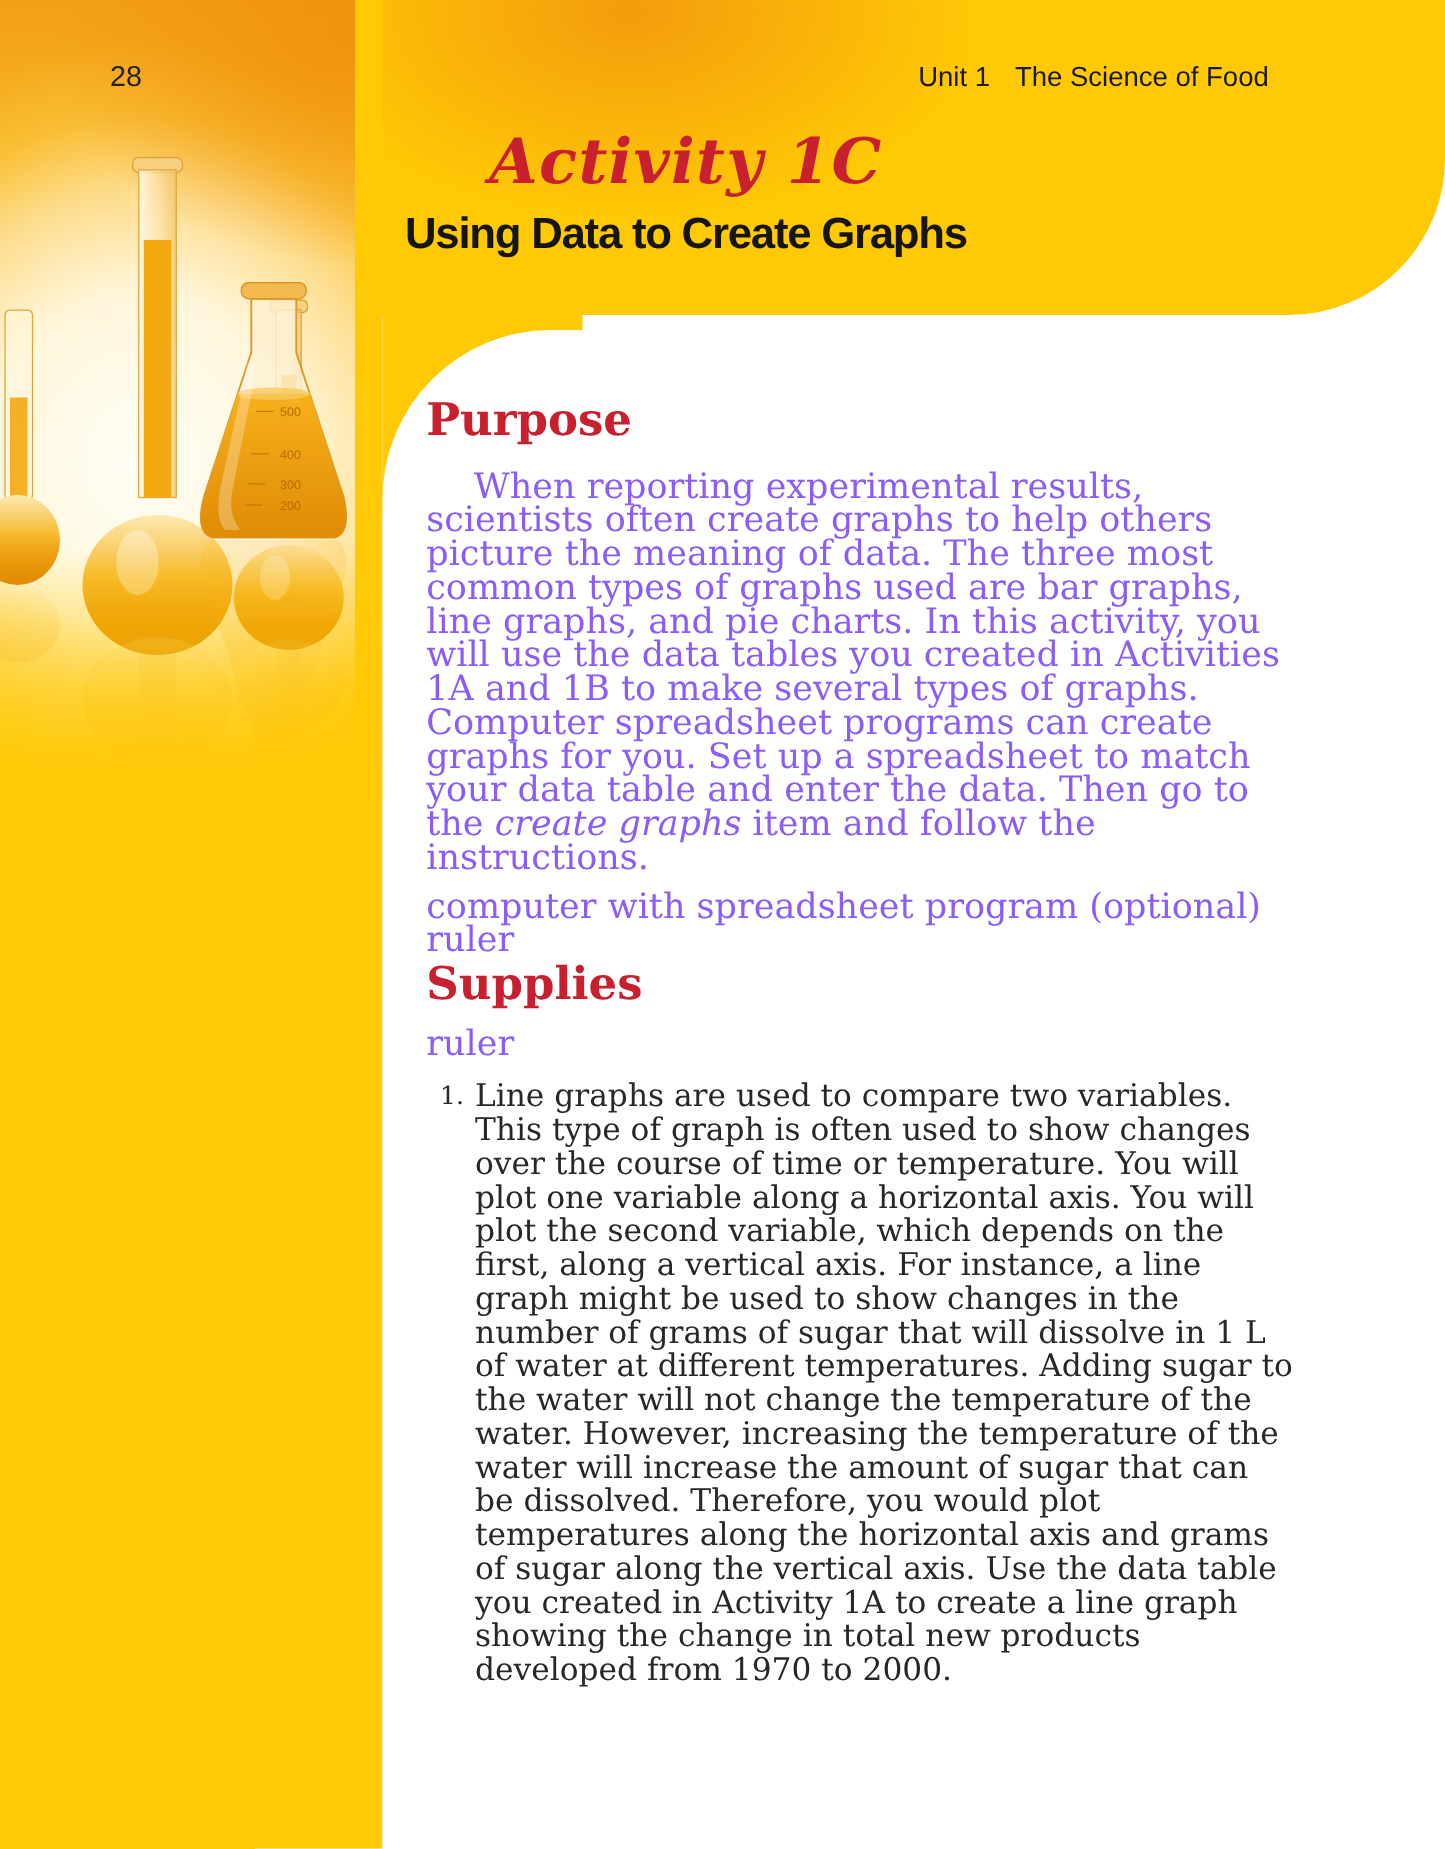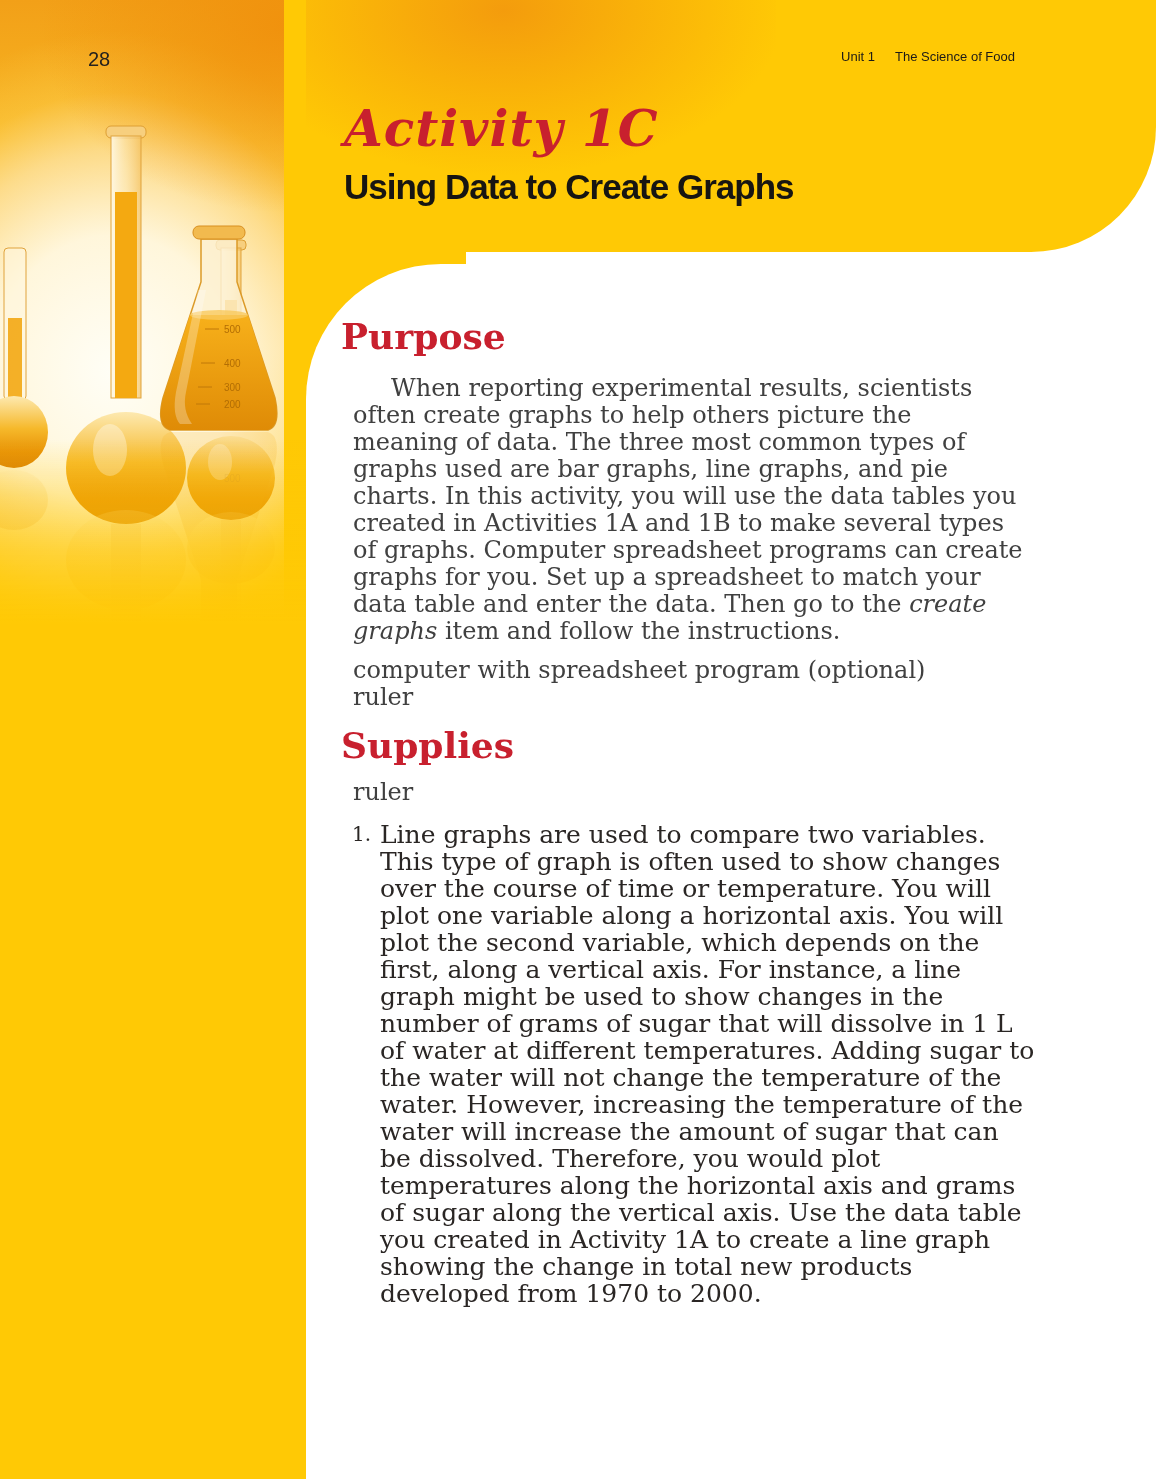--- a/index.html
+++ b/index.html
@@ -41,48 +41,48 @@
       linear-gradient(180deg, #F2A018 0%, #F8B622 22%, #FDC94E 40%, #FFDA80 55%, #FFD34A 68%, #FFC905 85%);
   }
   .photo::after{
     content:"";position:absolute;left:0;bottom:0;width:306px;height:200px;
     background:linear-gradient(180deg, rgba(255,201,5,0) 0%, rgba(255,201,5,.65) 55%, #FFC905 92%);
   }
   .photo svg{position:absolute;left:0;top:0;}
   
   .page-number{
     position:absolute;left:88px;top:48px;z-index:4;
-    font-family:"Liberation Sans", sans-serif;font-size:20px;color:#26221e;
+    font-family:"Liberation Sans", sans-serif;font-size:23px;color:#26221e;
   }
   .running-head{
     position:absolute;top:49px;right:141px;z-index:4;
-    font-family:"Liberation Sans", sans-serif;font-size:13px;color:#1c1a17;
+    font-family:"Liberation Sans", sans-serif;font-size:22px;color:#1c1a17;
   }
   .running-head .sep{display:inline-block;width:20px;}
-  .banner-text{position:absolute;left:344px;top:100px;z-index:4;}
+  .banner-text{position:absolute;left:324px;top:100px;z-index:4;text-align:center;}
   .activity-label{
     font-family:"DejaVu Serif", serif;font-style:italic;font-weight:700;
     font-size:50px;line-height:58px;color:#C8202E;letter-spacing:1px;
   }
   .banner-title{
     font-family:"Liberation Sans", sans-serif;font-weight:700;
     font-size:35px;line-height:50px;color:#171512;letter-spacing:-1px;
     margin-top:4px;
   }
   
   .section-heading{
     font-family:"DejaVu Serif", serif;font-weight:700;
     font-size:36px;line-height:44px;color:#C8202E;margin:0;
   }
   .h-purpose{margin-top:50px;}
   .h-equipment{margin-top:30px;}
   .h-supplies{}
   .h-procedure{margin-top:28px;}
   .body-text{
-    font-size:24px;line-height:27px;color:#404040;margin:12px;
+    font-size:28px;line-height:27px;color:#8b5cf6;margin:0;
   }
   .purpose-para{margin-top:17px;text-indent:38px;}
   .purpose-para .ital{font-style:italic;}
   .plain-list{margin-top:12px;}
   .plain-list div{margin:0;}
   .step{display:flex;margin-top:15px;}
   .step-number{
     width:39px;box-sizing:border-box;padding-left:11px;flex:none;
     font-size:20px;line-height:27px;color:#2a2624;
   }

